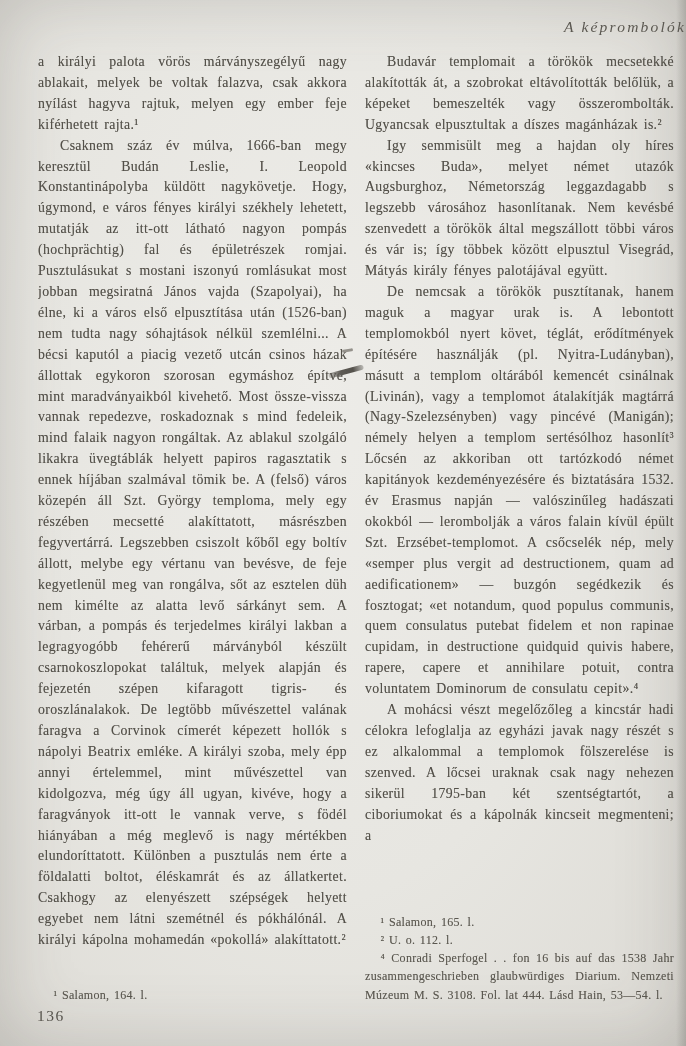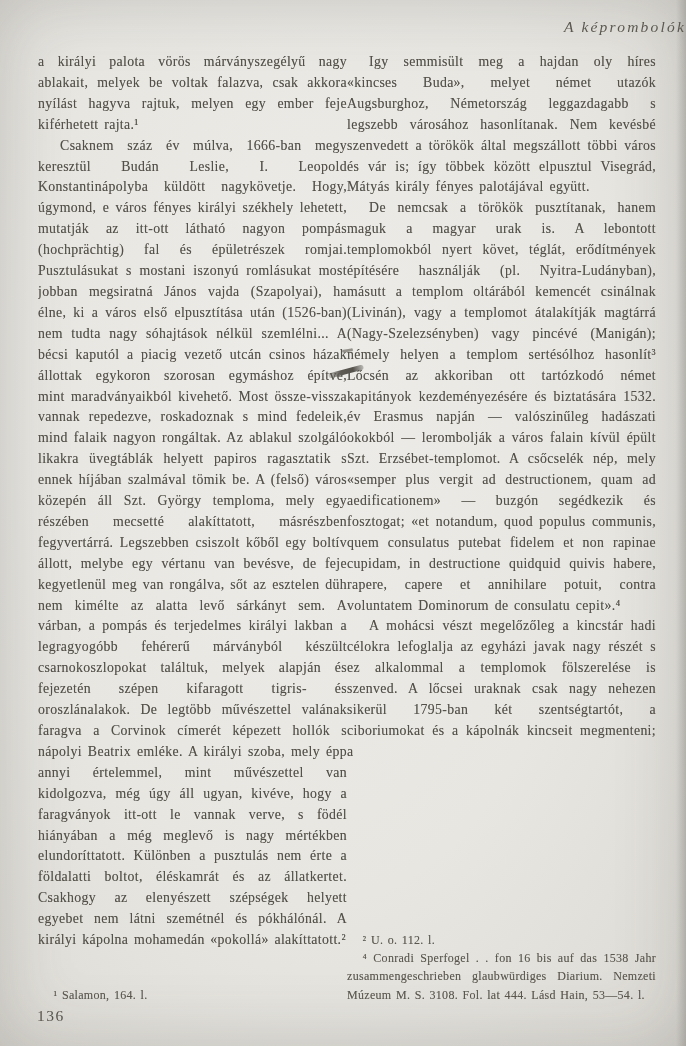--- a/index.html
+++ b/index.html
@@ -38,21 +38,21 @@
     letter-spacing: 2.2px;
     color: #5b5851;
   }
   .columns {
     position: absolute;
     left: 38px;
     top: 52px;
     width: 636px;
     height: 952px;
     display: flex;
-    gap: 0;
+    gap: 18px;
   }
   .column {
     width: 309px;
     height: 100%;
     display: flex;
     flex-direction: column;
     overflow: hidden;
   }
   .body-text p {
     margin: 0;
@@ -127,25 +127,27 @@
         <p>Csaknem száz év múlva, 1666-ban megy keresztül Budán Leslie, I. Leopold Konstantinápolyba küldött nagykövetje. Hogy, úgymond, e város fényes királyi székhely lehetett, mutatják az itt-ott látható nagyon pompás (hochprächtig) fal és épületrészek romjai. Pusztulásukat s mostani iszonyú romlásukat most jobban megsiratná János vajda (Szapolyai), ha élne, ki a város első elpusztítása után (1526-ban) nem tudta nagy sóhajtások nélkül szemlélni... A bécsi kaputól a piacig vezető utcán csinos házak állottak egykoron szorosan egymáshoz építve, mint maradványaikból kivehető. Most össze-vissza vannak repedezve, roskadoznak s mind fedeleik, mind falaik nagyon rongáltak. Az ablakul szolgáló likakra üvegtáblák helyett papiros ragasztatik s ennek híjában szalmával tömik be. A (felső) város közepén áll Szt. György temploma, mely egy részében mecsetté alakíttatott, másrészben fegyvertárrá. Legszebben csiszolt kőből egy boltív állott, melybe egy vértanu van bevésve, de feje kegyetlenül meg van rongálva, sőt az esztelen düh nem kimélte az alatta levő sárkányt sem. A várban, a pompás és terjedelmes királyi lakban a legragyogóbb fehérerű márványból készült csarnokoszlopokat találtuk, melyek alapján és fejezetén szépen kifaragott tigris- és oroszlánalakok. De legtöbb művészettel valának faragva a Corvinok címerét képezett hollók s nápolyi Beatrix emléke. A királyi szoba, mely épp annyi értelemmel, mint művészettel van kidolgozva, még úgy áll ugyan, kivéve, hogy a faragványok itt-ott le vannak verve, s födél hiányában a még meglevő is nagy mértékben elundoríttatott. Különben a pusztulás nem érte a földalatti boltot, éléskamrát és az állatkertet. Csakhogy az elenyészett szépségek helyett egyebet nem látni szemétnél és pókhálónál. A királyi kápolna mohamedán «pokollá» alakíttatott.²</p>
       </div>
       <ul class="footnotes">
         <li>¹ Salamon, 164. l.</li>
 
       </ul>
     </div>
 
     <div class="column">
       <div class="body-text">
+        <p>Budavár templomait a törökök mecsetekké alakították át, a szobrokat eltávolították belőlük, a képeket bemeszelték vagy összerombolták. Ugyancsak elpusztultak a díszes magánházak is.²</p>
         <p>Igy semmisült meg a hajdan oly híres «kincses Buda», melyet német utazók Augsburghoz, Németország leggazdagabb s legszebb városához hasonlítanak. Nem kevésbé szenvedett a törökök által megszállott többi város és vár is; így többek között elpusztul Visegrád, Mátyás király fényes palotájával együtt.</p>
         <p>De nemcsak a törökök pusztítanak, hanem maguk a magyar urak is. A lebontott templomokból nyert követ, téglát, erődítmények építésére használják (pl. Nyitra-Ludányban), másutt a templom oltárából kemencét csinálnak (Livinán), vagy a templomot átalakítják magtárrá (Nagy-Szelezsényben) vagy pincévé (Manigán); némely helyen a templom sertésólhoz hasonlít³ Lőcsén az akkoriban ott tartózkodó német kapitányok kezdeményezésére és biztatására 1532. év Erasmus napján — valószinűleg hadászati okokból — lerombolják a város falain kívül épült Szt. Erzsébet-templomot. A csőcselék nép, mely «semper plus vergit ad destructionem, quam ad aedificationem» — buzgón segédkezik és fosztogat; «et notandum, quod populus communis, quem consulatus putebat fidelem et non rapinae cupidam, in destructione quidquid quivis habere, rapere, capere et annihilare potuit, contra voluntatem Dominorum de consulatu cepit».⁴</p>
         <p>A mohácsi vészt megelőzőleg a kincstár hadi célokra lefoglalja az egyházi javak nagy részét s ez alkalommal a templomok fölszerelése is szenved. A lőcsei uraknak csak nagy nehezen sikerül 1795-ban két szentségtartót, a ciboriumokat és a kápolnák kincseit megmenteni; a</p>
       </div>
       <ul class="footnotes">
+        <li>¹ Salamon, 165. l.</li>
         <li>² U. o. 112. l.</li>
         <li>⁴ Conradi Sperfogel . . fon 16 bis auf das 1538 Jahr zusammengeschrieben glaubwürdiges Diarium. Nemzeti Múzeum M. S. 3108. Fol. lat 444. Lásd Hain, 53—54. l.</li>
       </ul>
     </div>
 
   </div>
 
   <span class="pencil-mark small"></span>
   <span class="pencil-mark large"></span>
 

